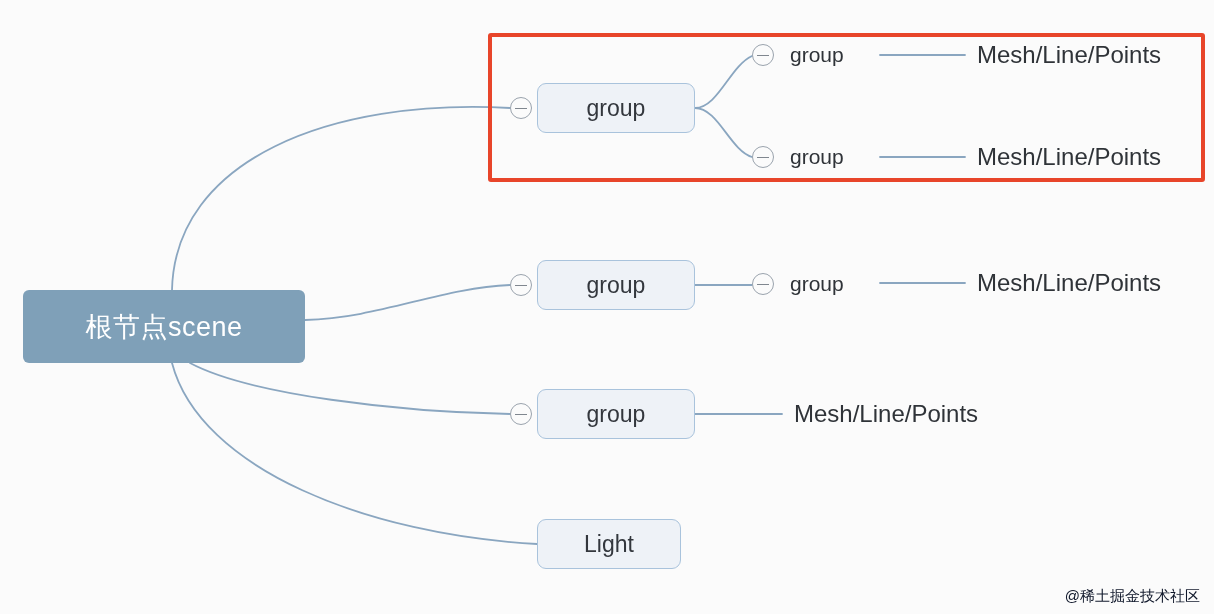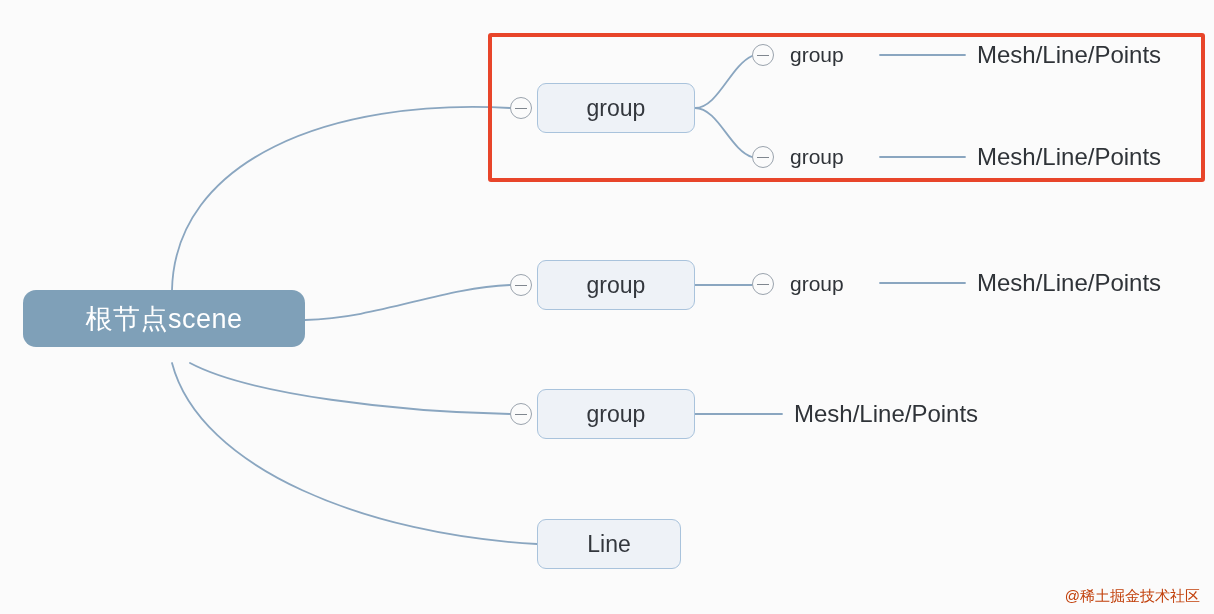--- a/index.html
+++ b/index.html
@@ -24,23 +24,23 @@
     height: 614px;
     pointer-events: none;
   }
 
   
   .root-node {
     position: absolute;
     left: 23px;
     top: 290px;
     width: 282px;
-    height: 57px;
+    height: 73px;
     background: #7fa0b8;
-    border-radius: 13px;
+    border-radius: 6px;
     display: flex;
     align-items: center;
     justify-content: center;
     color: #ffffff;
     font-size: 27px;
     letter-spacing: 0.5px;
     z-index: 5;
   }
 
   
@@ -105,21 +105,21 @@
     box-sizing: border-box;
     z-index: 7;
     pointer-events: none;
   }
 
   
   .watermark {
     position: absolute;
     right: 14px;
     bottom: 8px;
-    color: #c2410c;
+    color: #0f172a;
     font-size: 15px;
     z-index: 8;
     white-space: nowrap;
   }
 </style>
 </head>
 <body>
 
 <div id="canvas">
 
@@ -166,17 +166,17 @@
   <div class="box-node" style="left:537px; top:260px; width:158px; height:50px;">group</div>
 
   <div class="toggle" style="left:763px; top:284px;"></div>
   <div class="text-node sub" style="left:790px; top:284px;">group</div>
   <div class="text-node" style="left:977px; top:283px;">Mesh/Line/Points</div>
 
   <div class="toggle" style="left:521px; top:414px;"></div>
   <div class="box-node" style="left:537px; top:389px; width:158px; height:50px;">group</div>
   <div class="text-node" style="left:794px; top:414px;">Mesh/Line/Points</div>
 
-  <div class="box-node" style="left:537px; top:519px; width:144px; height:50px;">Line</div>
+  <div class="box-node" style="left:537px; top:519px; width:144px; height:50px;">Light</div>
 
   <div class="watermark">@稀土掘金技术社区</div>
 
 </div>
 
 </body></html>

